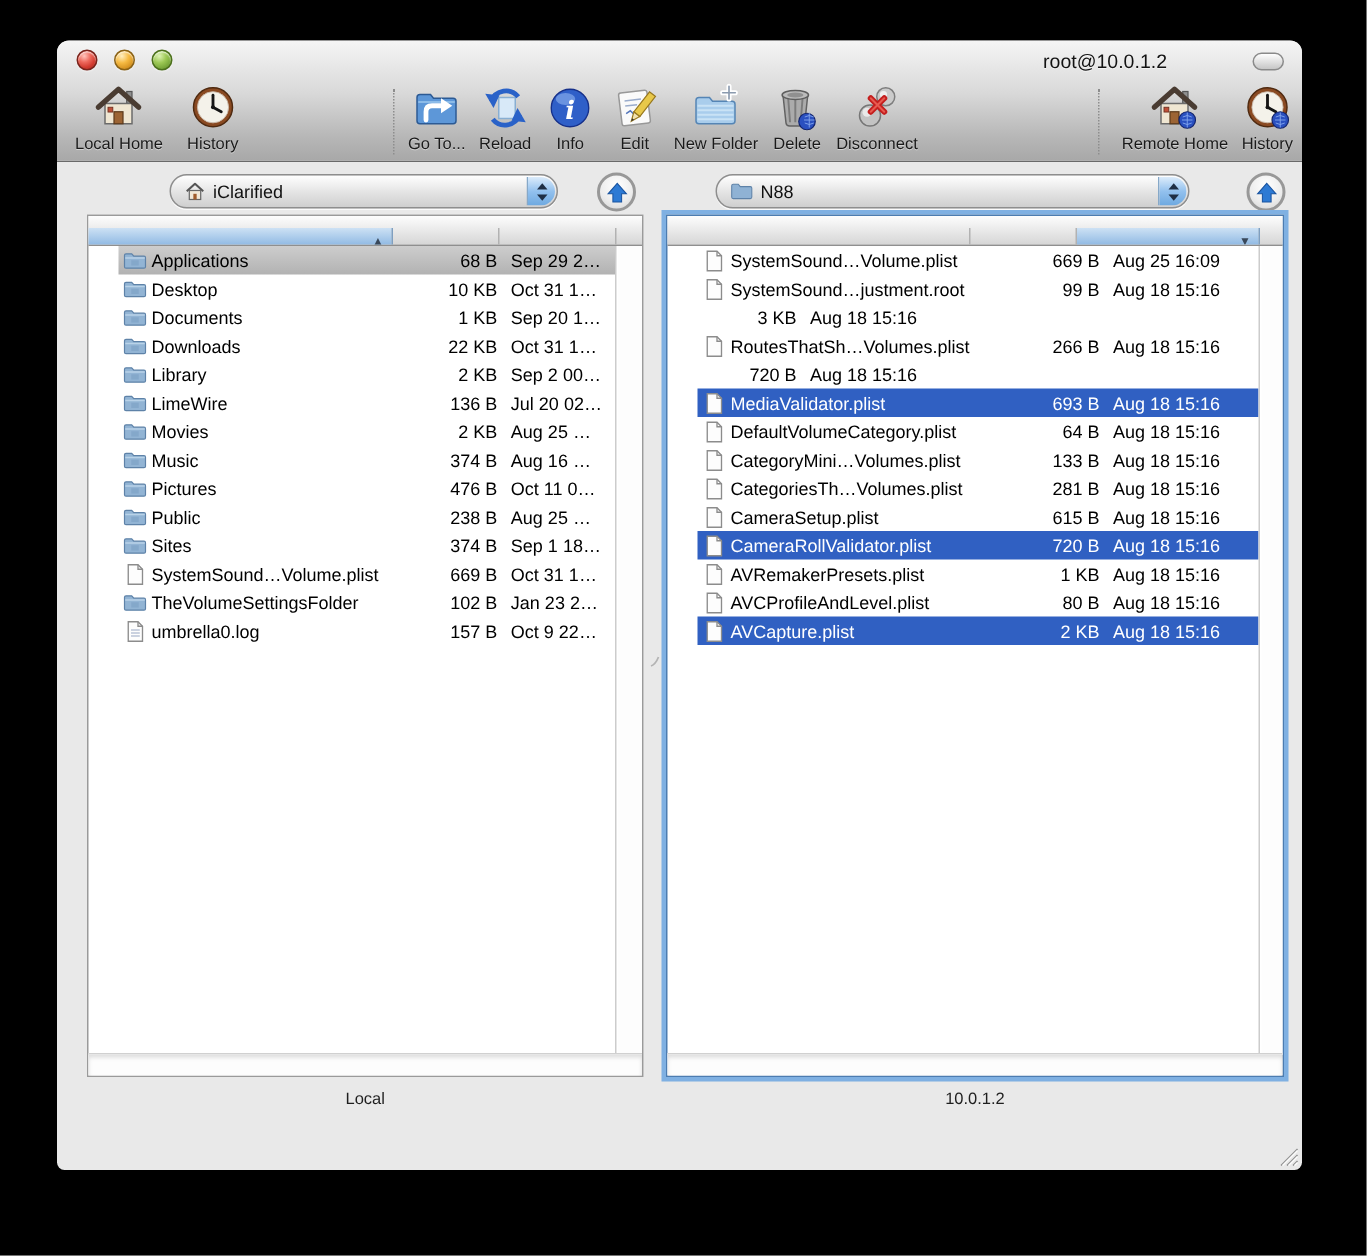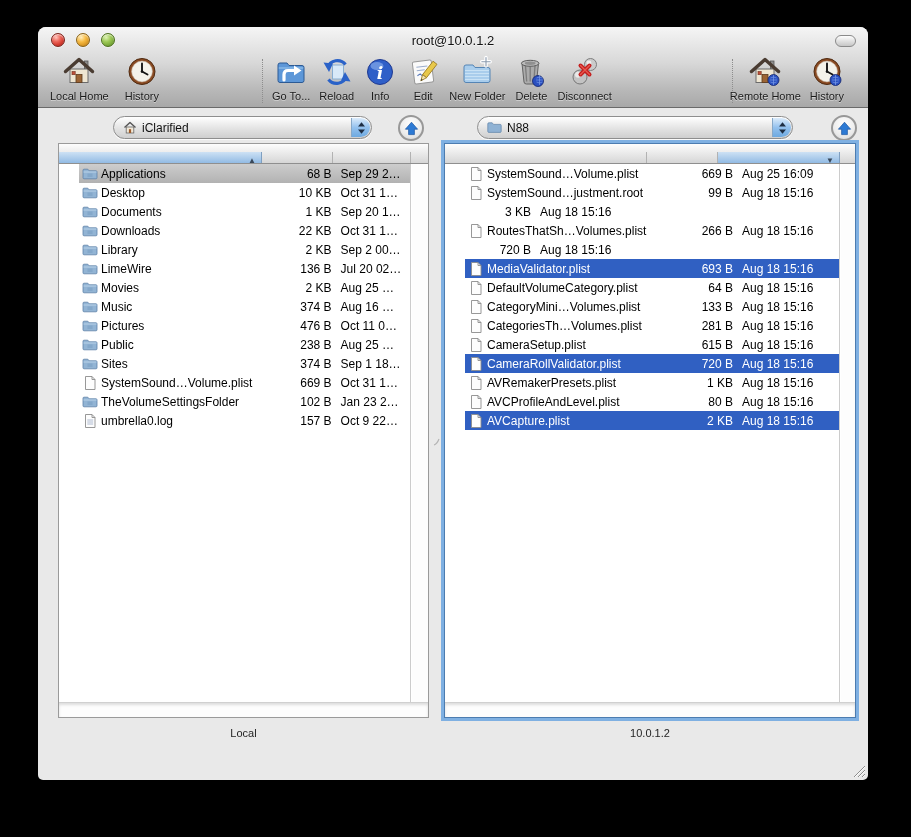--- a/index.html
+++ b/index.html
@@ -20,30 +20,30 @@
     background:linear-gradient(#f5f5f5,#d8d8d8 45%,#b7b7b7 80%,#a8a8a8);
     border-bottom:1px solid #6a6a6a;
   }
   .traffic { position:absolute; top:6px; left:13px; display:flex; gap:11px; }
   .light { width:14px; height:14px; border-radius:50%; box-shadow:inset 0 1px 1px rgba(255,255,255,.7), 0 1px 1px rgba(255,255,255,.4); }
   .light.red    { background:radial-gradient(circle at 35% 28%, #ffc4bc, #ee6a5e 35%, #d23b30 65%, #9e2a20); border:1px solid #7a241c; box-sizing:border-box; }
   .light.yellow { background:radial-gradient(circle at 35% 28%, #ffeec0, #f6ba42 40%, #d99724 70%, #a8701a); border:1px solid #8a6216; box-sizing:border-box; }
   .light.green  { background:radial-gradient(circle at 35% 28%, #ddf2b4, #9cc854 40%, #79a83a 70%, #57801f); border:1px solid #4c701c; box-sizing:border-box; }
   .window-title {
     position:absolute; top:0; left:90px; right:90px; height:27px; line-height:27px;
-    text-align:center; font-size:13px; color:#131313; text-shadow:0 1px 0 rgba(255,255,255,.55);
+    text-align:right; font-size:13px; color:#131313; text-shadow:0 1px 0 rgba(255,255,255,.55);
     white-space:nowrap; overflow:hidden;
   }
   .pill { position:absolute; top:8px; right:12px; width:21px; height:12px; border-radius:7px;
     background:linear-gradient(#fefefe,#c6c6c6); border:1px solid #8a8a8a; box-sizing:border-box; }
   .toolbar { position:absolute; top:27px; left:0; right:0; height:53px; }
   .tb-group { position:absolute; top:1px; display:flex; align-items:flex-start; }
   .tb-group.g-left  { left:12px;  gap:16px; }
   .tb-group.g-center{ left:234px; gap:9px; }
-  .tb-group.g-right { right:24px;  gap:9px; }
+  .tb-group.g-right { right:6px;  gap:9px; }
   .tb-item { display:flex; flex-direction:column; align-items:center; }
   .tb-icon { height:34px; display:flex; align-items:center; justify-content:center; }
   .tb-label { font-size:11px; color:#1a1a1a; margin-top:1px; white-space:nowrap; text-shadow:0 1px 0 rgba(255,255,255,.45); }
   .tb-sep { position:absolute; top:5px; height:44px; width:0; border-left:1px dotted #8d8d8d; }
   .tb-sep.s1 { left:224px; } .tb-sep.s2 { left:694px; }
   
   .popup {
     position:absolute; top:89px; height:23px; box-sizing:border-box;
     border:1px solid #8e8e8e; border-radius:12px;
     background:linear-gradient(#ffffff,#e3e3e3 55%,#cfcfcf);

